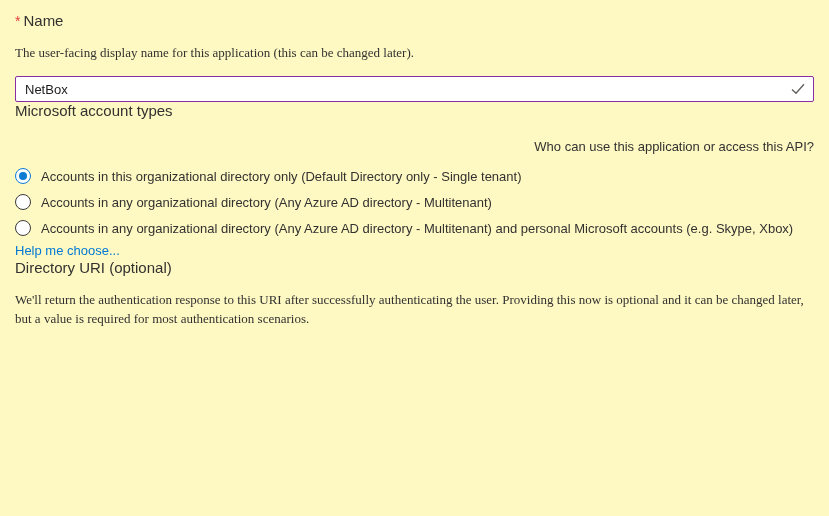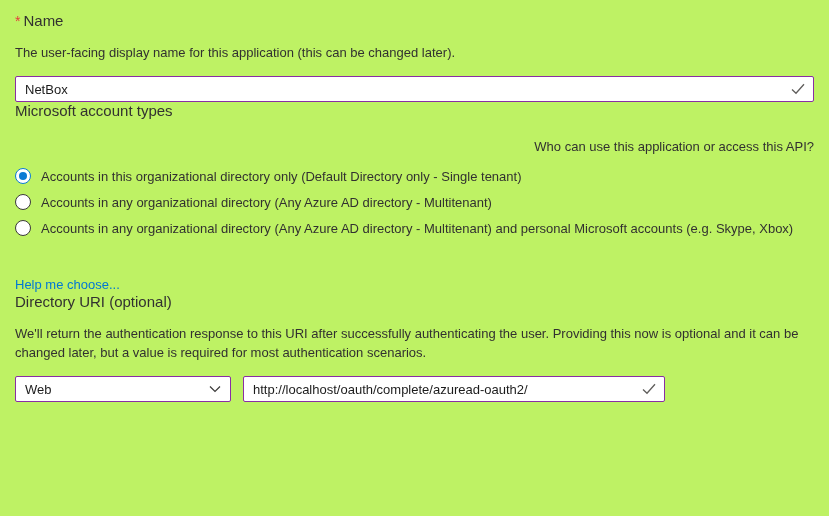--- a/index.html
+++ b/index.html
@@ -8,39 +8,40 @@
     background: #ffffff;
     font-family: "Liberation Sans", "DejaVu Sans", sans-serif;
     color: #323130;
   }
   .page {
     width: 829px;
     height: 516px;
     box-sizing: border-box;
     padding: 12px 15px 16px 15px;
     overflow: hidden;
-    background: #bef264;
+    background: #fef9c3;
   }
   h2.section-title {
     margin: 0;
     font-size: 15px;
     line-height: 18px;
     font-weight: 400;
     color: #323130;
   }
   .required-marker {
     color: #e43d3d;
     margin-right: 3px;
     font-size: 14px;
   }
   p.desc {
     margin: 13px 0 0 0;
     font-size: 13px;
     line-height: 19px;
     color: #323130;
+    font-family: Liberation Serif, serif;
   }
   .input-wrap {
     position: relative;
     margin-top: 14px;
   }
   input.text-input {
     width: 100%;
     height: 26px;
     box-sizing: border-box;
     border: 1px solid #8a2da5;
@@ -103,21 +104,21 @@
     background: #0b7bd4;
     transform: translate(-50%, -50%);
   }
   .radio-label {
     font-size: 13px;
     color: #323130;
     white-space: nowrap;
   }
   .help-link {
     display: inline-block;
-    margin-top: 36px;
+    margin-top: 2px;
     font-size: 13px;
     color: #0078d4;
     text-decoration: none;
     cursor: pointer;
   }
   .section-gap-2 { margin-top: 48px; }
   .uri-row {
     display: flex;
     gap: 12px;
     margin-top: 14px;
@@ -188,35 +189,14 @@
 
   </div>
 
   <a class="help-link" href="#">Help me choose...</a>
 
   
   <h2 class="section-title section-gap-2">Directory URI (optional)</h2>
 
   <p class="desc">We'll return the authentication response to this URI after successfully authenticating the user. Providing this now is optional and it can be changed later, but a value is required for most authentication scenarios.</p>
 
-  <div class="uri-row">
-
-    <div class="platform-select">
-      <span>Web</span>
-      <span>
-        <svg width="12" height="8" viewBox="0 0 12 8">
-          <path d="M1 1.5 L6 6.5 L11 1.5" stroke="#3b3a39" stroke-width="1.2" fill="none"></path>
-        </svg>
-      </span>
-    </div>
-
-    <div class="input-wrap uri-input-wrap">
-      <input class="text-input" type="text" value="http://localhost/oauth/complete/azuread-oauth2/" style="">
-      <span class="check-icon">
-        <svg width="14" height="12" viewBox="0 0 14 12">
-          <path d="M1 6.5 L5 10.3 L13 1.3" stroke="#605e5c" stroke-width="1.3" fill="none"></path>
-        </svg>
-      </span>
-    </div>
-
-  </div>
 
 </div>
 
 </body></html>

